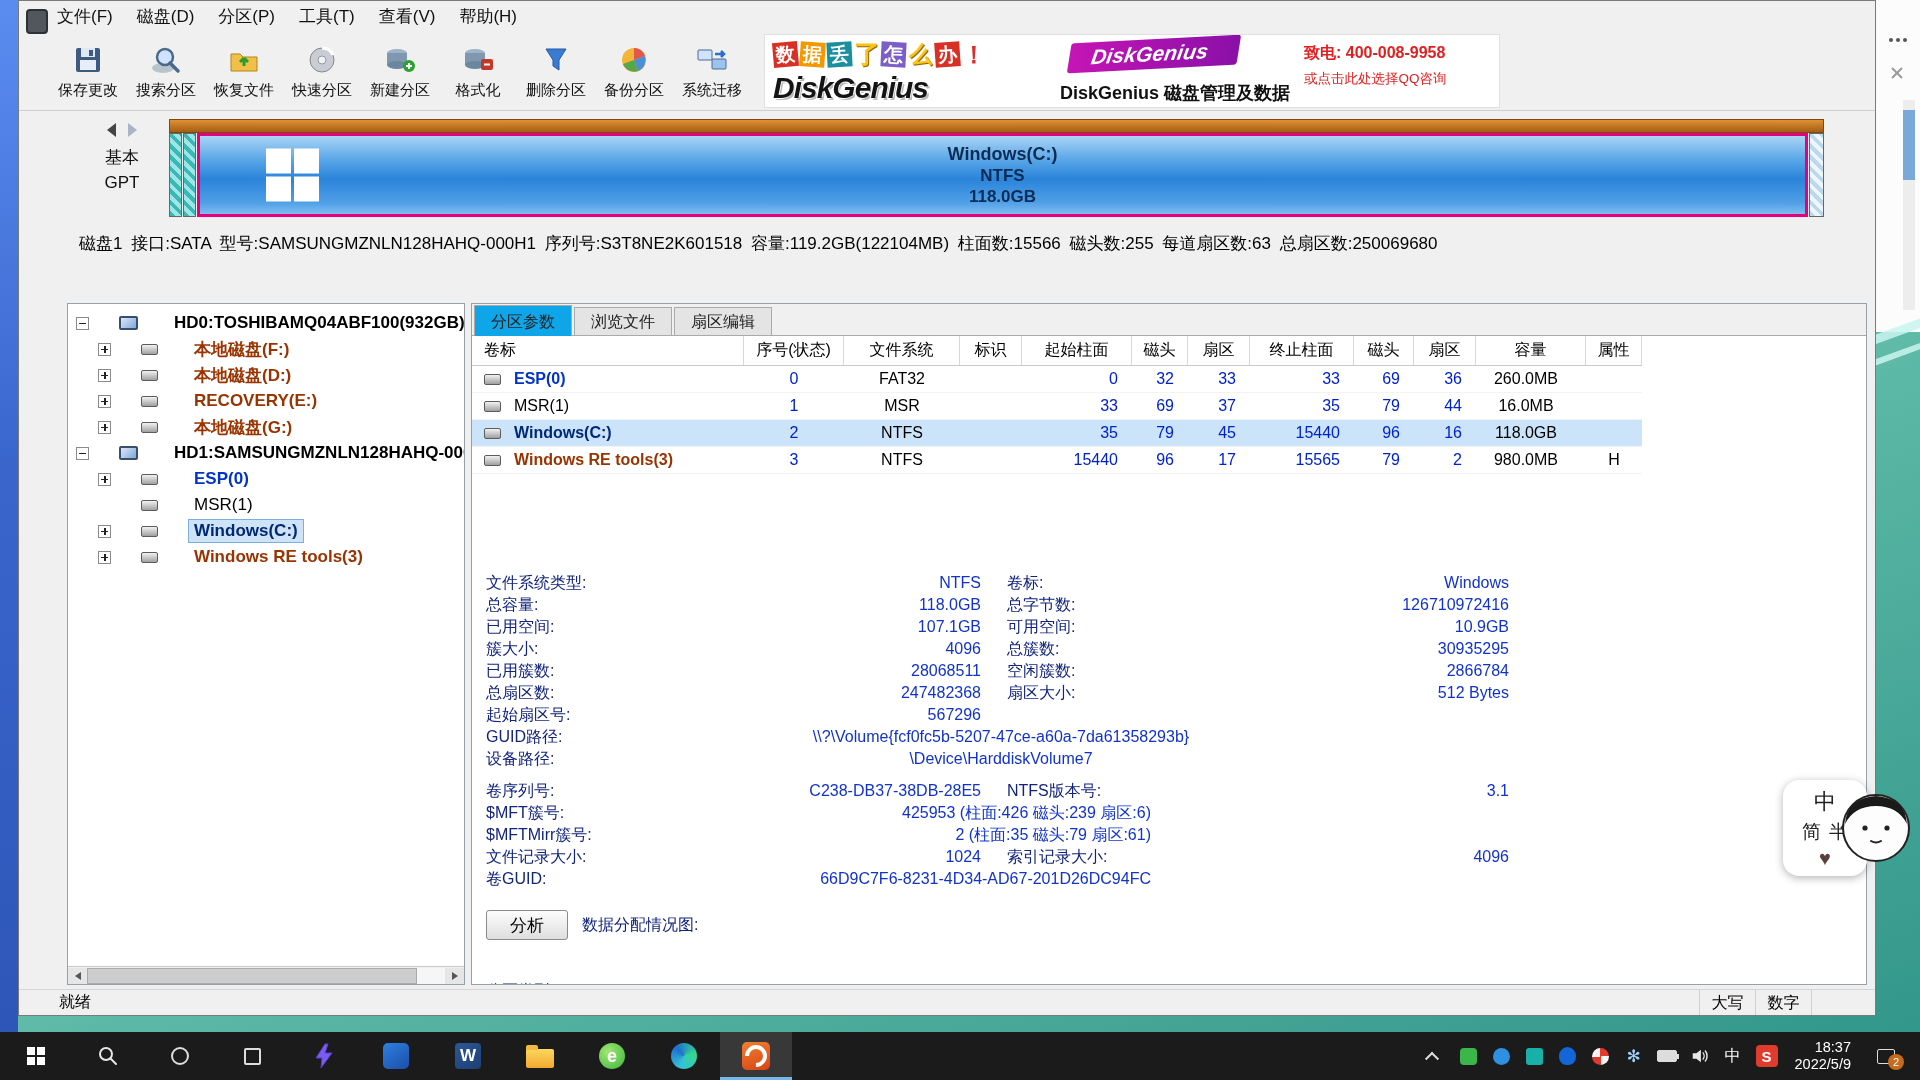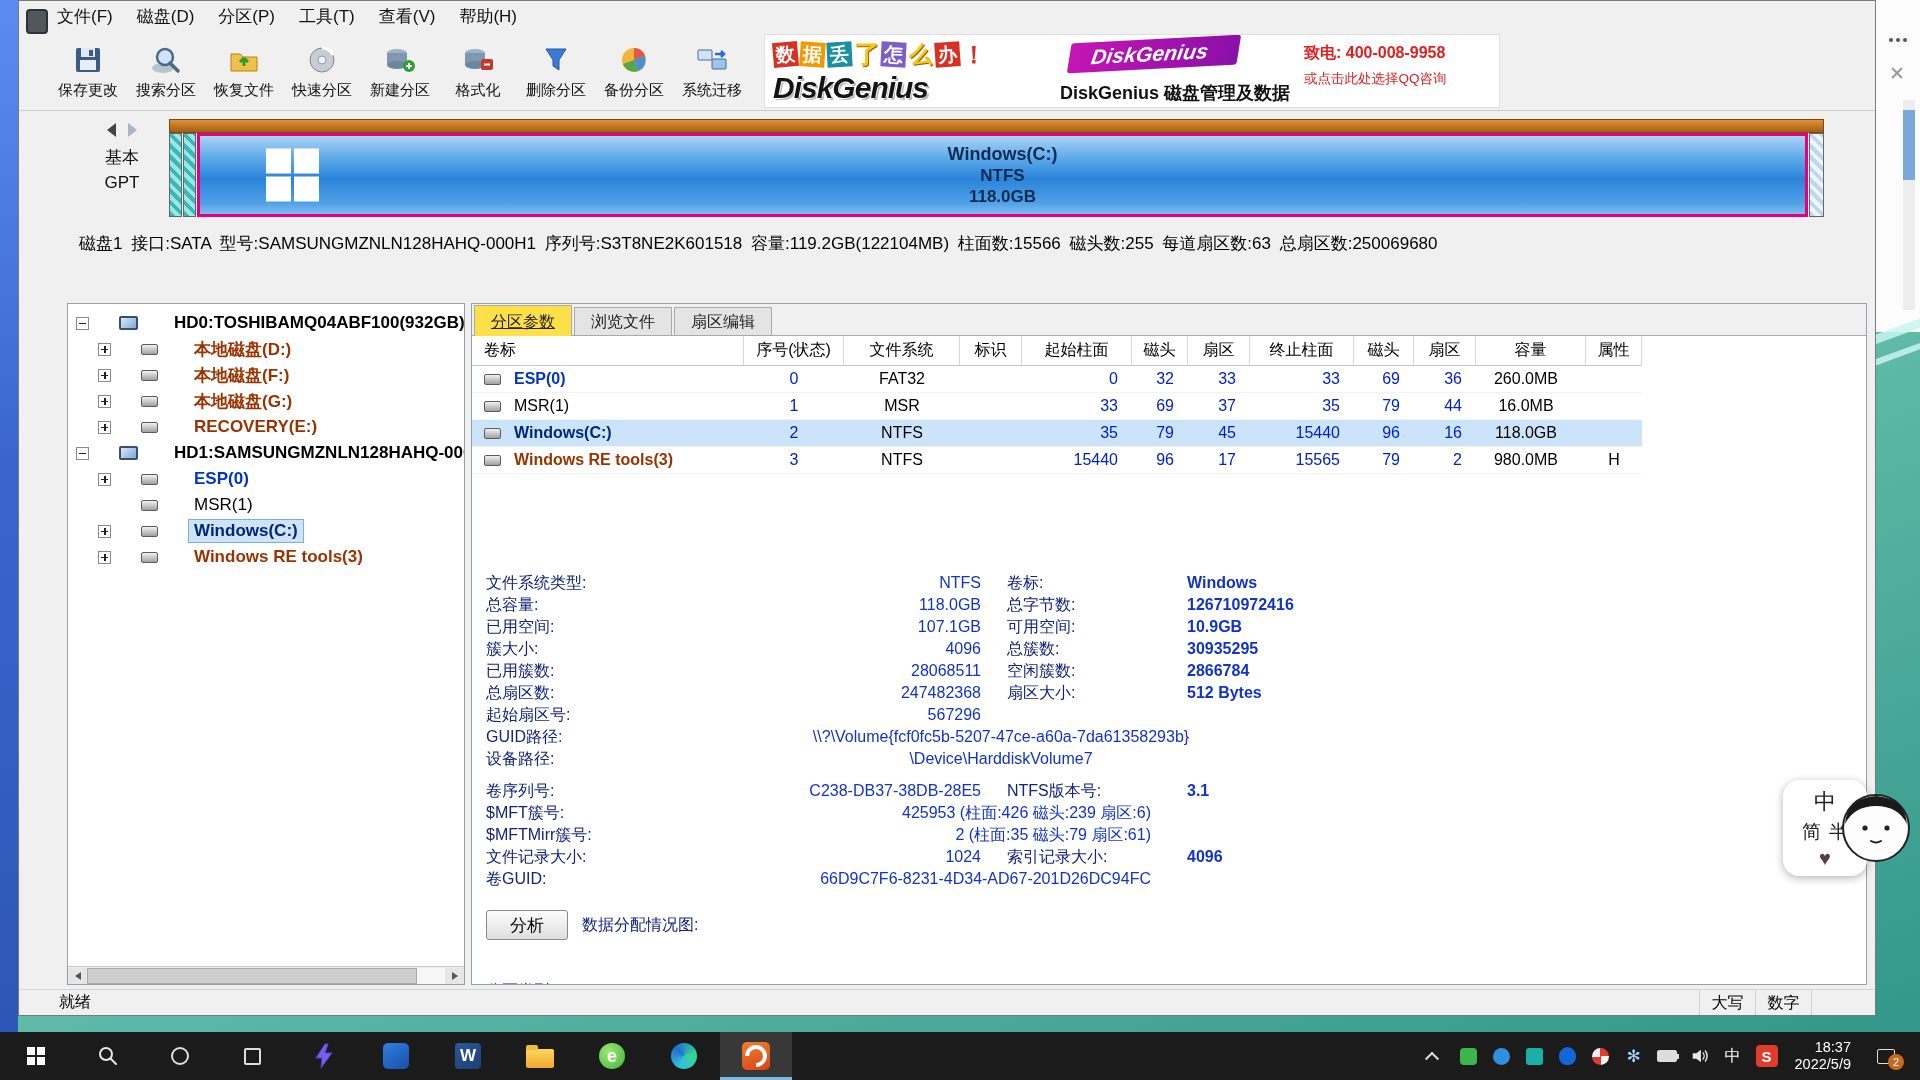--- a/index.html
+++ b/index.html
@@ -132,21 +132,21 @@
   .arr-r-sm{width:0;height:0;border-top:4px solid transparent;border-bottom:4px solid transparent;border-left:6px solid #555;}
   .hs-track{flex:1;height:16px;position:relative;background:#f6f6f6;}
   .hs-thumb{position:absolute;left:0;top:0;height:16px;width:330px;background:#cdcdcd;border:1px solid #ababab;}
 
   
   .rpanel{position:absolute;left:452px;top:2px;width:1396px;height:682px;background:#fff;
     border:1px solid #98a0a8;overflow:hidden;}
   .tabs{height:32px;background:#f0f0f0;display:flex;align-items:flex-end;border-bottom:1px solid #aaa;padding-left:2px;}
   .tab{height:28px;line-height:28px;padding:0 16px;font-size:16px;color:#222;
     border:1px solid #aaa;border-bottom:none;background:#e4e4e4;margin-right:2px;}
-  .tab.active{background:#fde047;height:31px;line-height:31px;margin-bottom:-1px;text-decoration:underline;}
+  .tab.active{background:#0ea5e9;height:31px;line-height:31px;margin-bottom:-1px;}
 
   .ptable{height:228px;overflow:hidden;}
   .trow{display:grid;grid-template-columns:272px 100px 116px 62px 110px 56px 62px 104px 60px 62px 110px 56px;
     width:1170px;height:27px;align-items:center;font-size:16px;}
   .trow.thead{height:30px;border-bottom:1px solid #c9c9c9;color:#000;}
   .thead .c{border-right:1px solid #d8d8d8;height:100%;display:flex;align-items:center;justify-content:center;}
   .thead .c-name{justify-content:flex-start;padding-left:12px;border-right:1px solid #d8d8d8;}
   .trow:not(.thead){border-bottom:1px solid #f3f3f3;}
   .c-name{display:flex;align-items:center;padding-left:12px;}
   .nm{margin-left:6px;}
@@ -160,21 +160,21 @@
   .c-num{text-align:right;padding-right:14px;color:#0022cc;}
   .c-rt{text-align:center;padding-right:10px;color:#000;}
   .c-attr{text-align:center;color:#000;}
   .trow.selected{background:#cbe4f9;}
 
   .details{padding:8px 0 0 14px;font-size:16px;}
   .drow{display:flex;line-height:22px;white-space:nowrap;}
   .dl{width:165px;color:#13247c;flex:none;}
   .dv{width:330px;text-align:right;color:#1133cc;flex:none;}
   .dl2{width:180px;margin-left:26px;color:#13247c;flex:none;}
-  .dv2{width:322px;text-align:left;color:#1133cc;flex:none;font-weight:bold;}
+  .dv2{width:322px;text-align:right;color:#1133cc;flex:none;}
   .dvc{width:700px;text-align:center;color:#1133cc;flex:none;}
   .dvw{width:500px;text-align:right;color:#1133cc;flex:none;}
   .dgap{height:10px;}
   .arow{margin-top:20px;display:flex;align-items:center;}
   .abtn{width:82px;height:30px;background:linear-gradient(180deg,#fdfdfd,#dedede);
     border:1px solid #8a8a8a;border-radius:3px;font-size:17px;color:#000;margin-right:14px;
     font-family:inherit;}
   .alabel{color:#13247c;font-size:16px;}
   .cutoffrow{margin-top:40px;}
 
@@ -431,36 +431,36 @@
     <div class="treebox">
       <div class="tree">
         <div class="ti lvl0">
           <span class="exp minus"></span>
           <span class="ic-computer"></span>
           <span class="tl c-disk">HD0:TOSHIBAMQ04ABF100(932GB)</span>
         </div>
         <div class="ti lvl1">
           <span class="exp plus"></span>
           <span class="ic-disk"></span>
-          <span class="tl c-brown">本地磁盘(D:)</span>
+          <span class="tl c-brown">本地磁盘(F:)</span>
         </div>
         <div class="ti lvl1">
           <span class="exp plus"></span>
           <span class="ic-disk"></span>
-          <span class="tl c-brown">本地磁盘(F:)</span>
+          <span class="tl c-brown">本地磁盘(D:)</span>
+        </div>
+        <div class="ti lvl1">
+          <span class="exp plus"></span>
+          <span class="ic-disk"></span>
+          <span class="tl c-brown">RECOVERY(E:)</span>
         </div>
         <div class="ti lvl1">
           <span class="exp plus"></span>
           <span class="ic-disk"></span>
           <span class="tl c-brown">本地磁盘(G:)</span>
-        </div>
-        <div class="ti lvl1">
-          <span class="exp plus"></span>
-          <span class="ic-disk"></span>
-          <span class="tl c-brown">RECOVERY(E:)</span>
         </div>
         <div class="ti lvl0">
           <span class="exp minus"></span>
           <span class="ic-computer"></span>
           <span class="tl c-disk">HD1:SAMSUNGMZNLN128HAHQ-000</span>
         </div>
         <div class="ti lvl1">
           <span class="exp plus"></span>
           <span class="ic-disk"></span>
           <span class="tl c-blue">ESP(0)</span>

